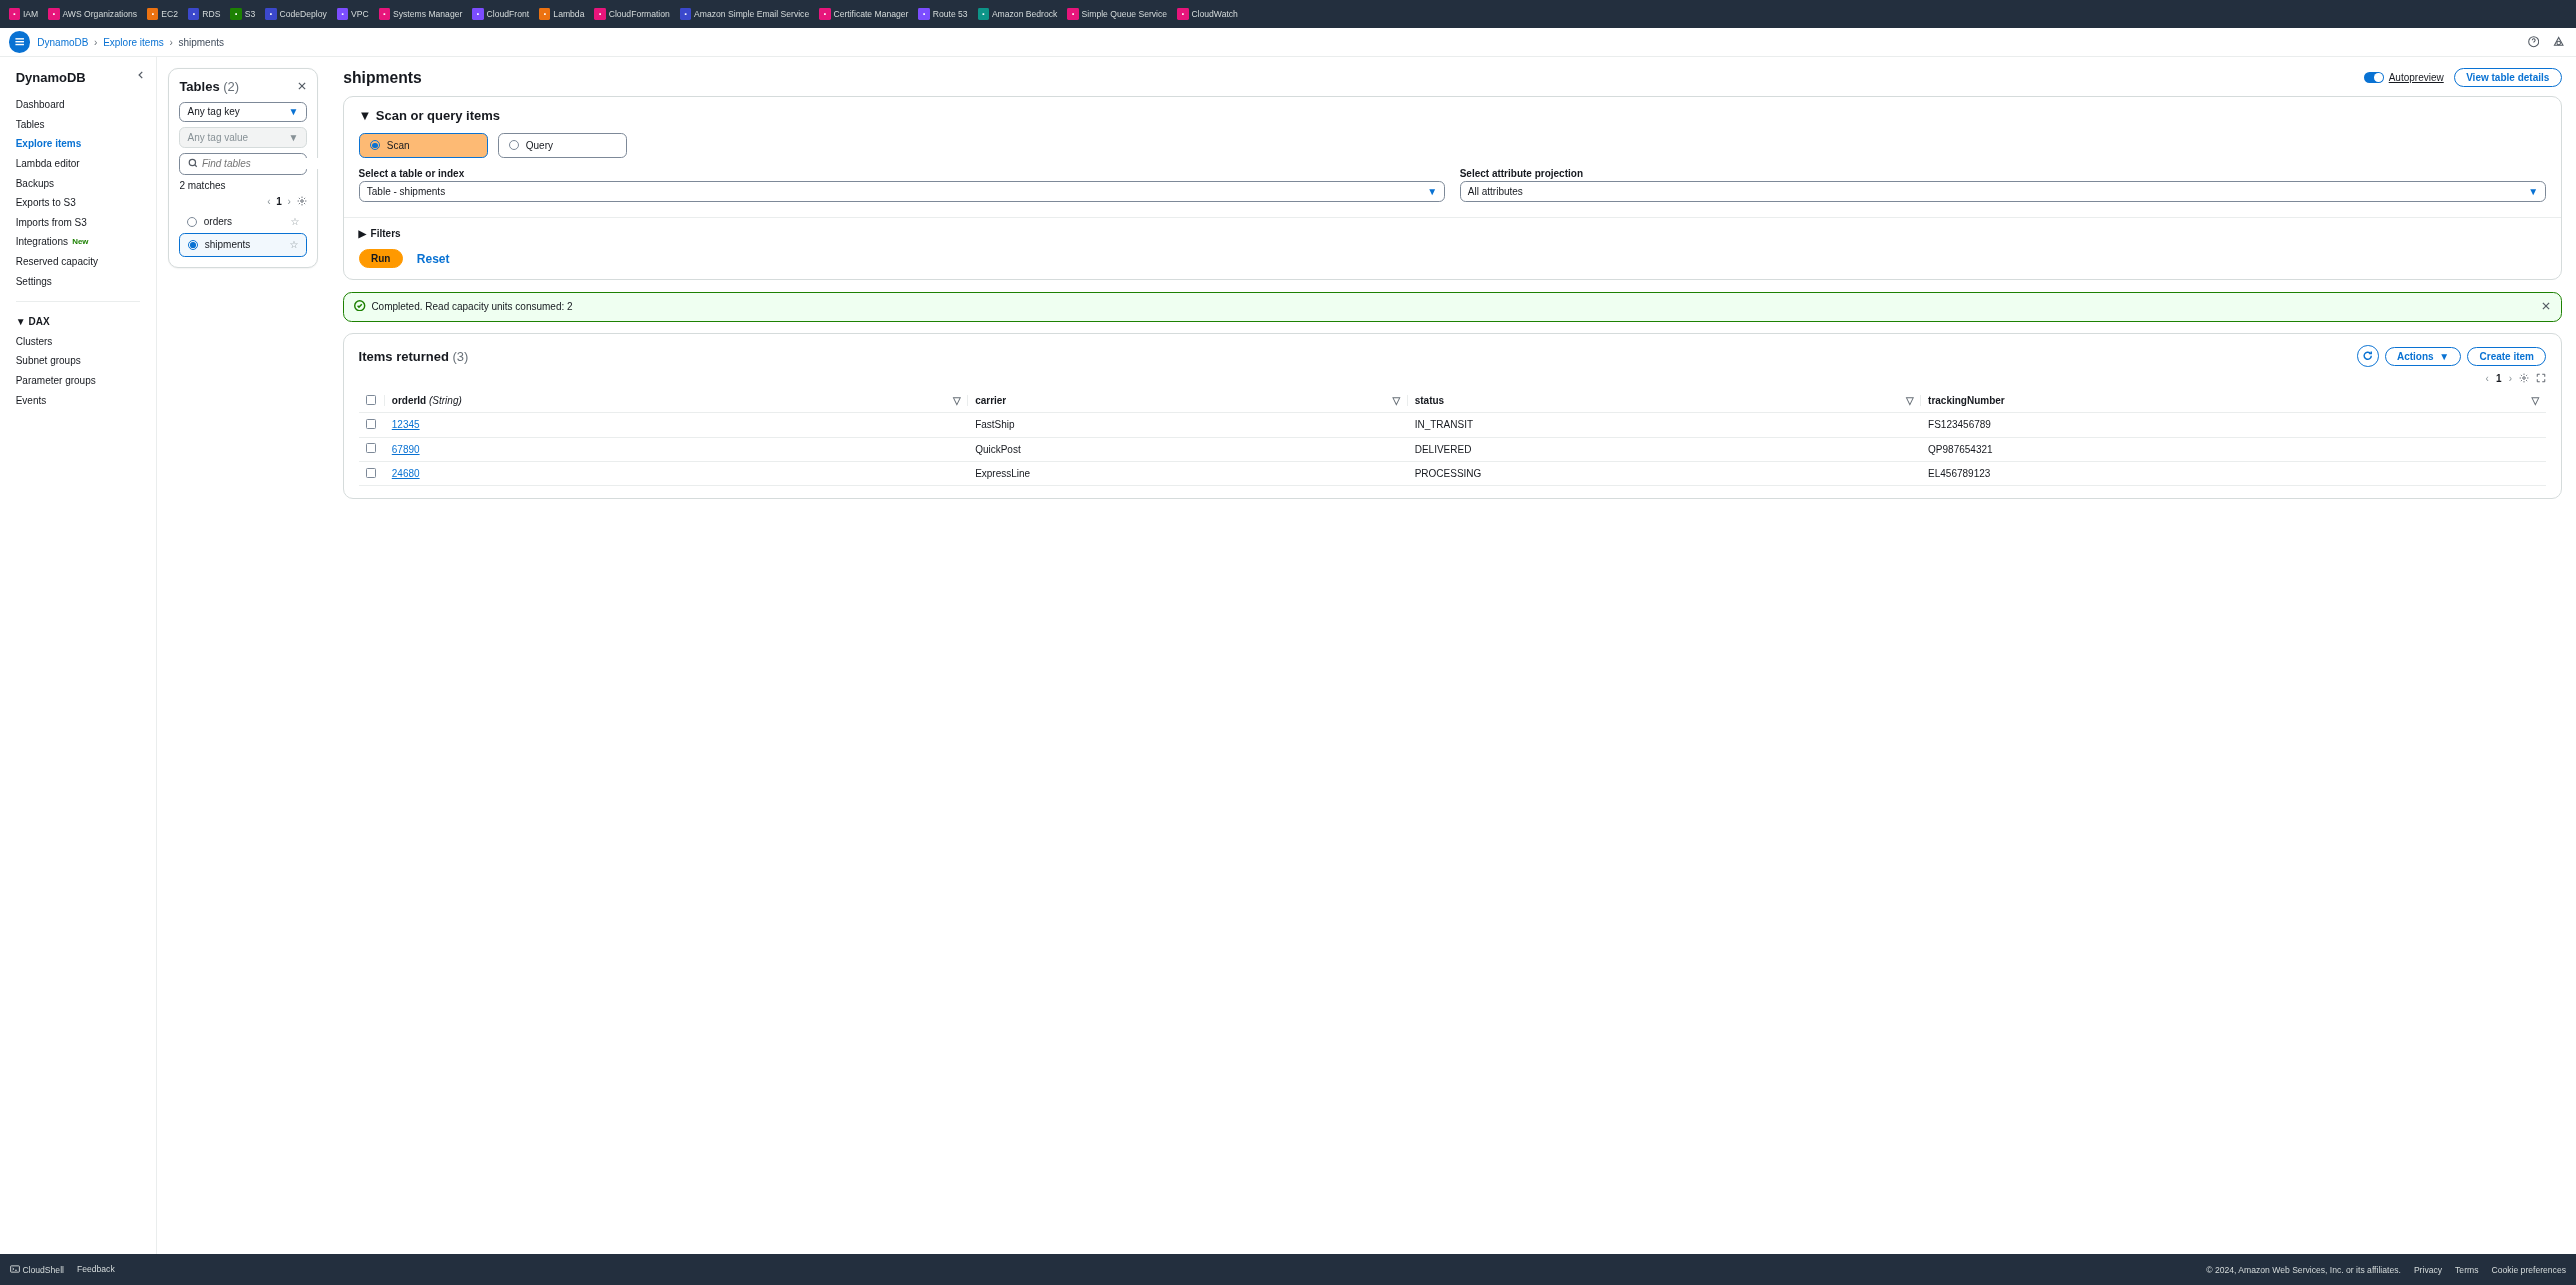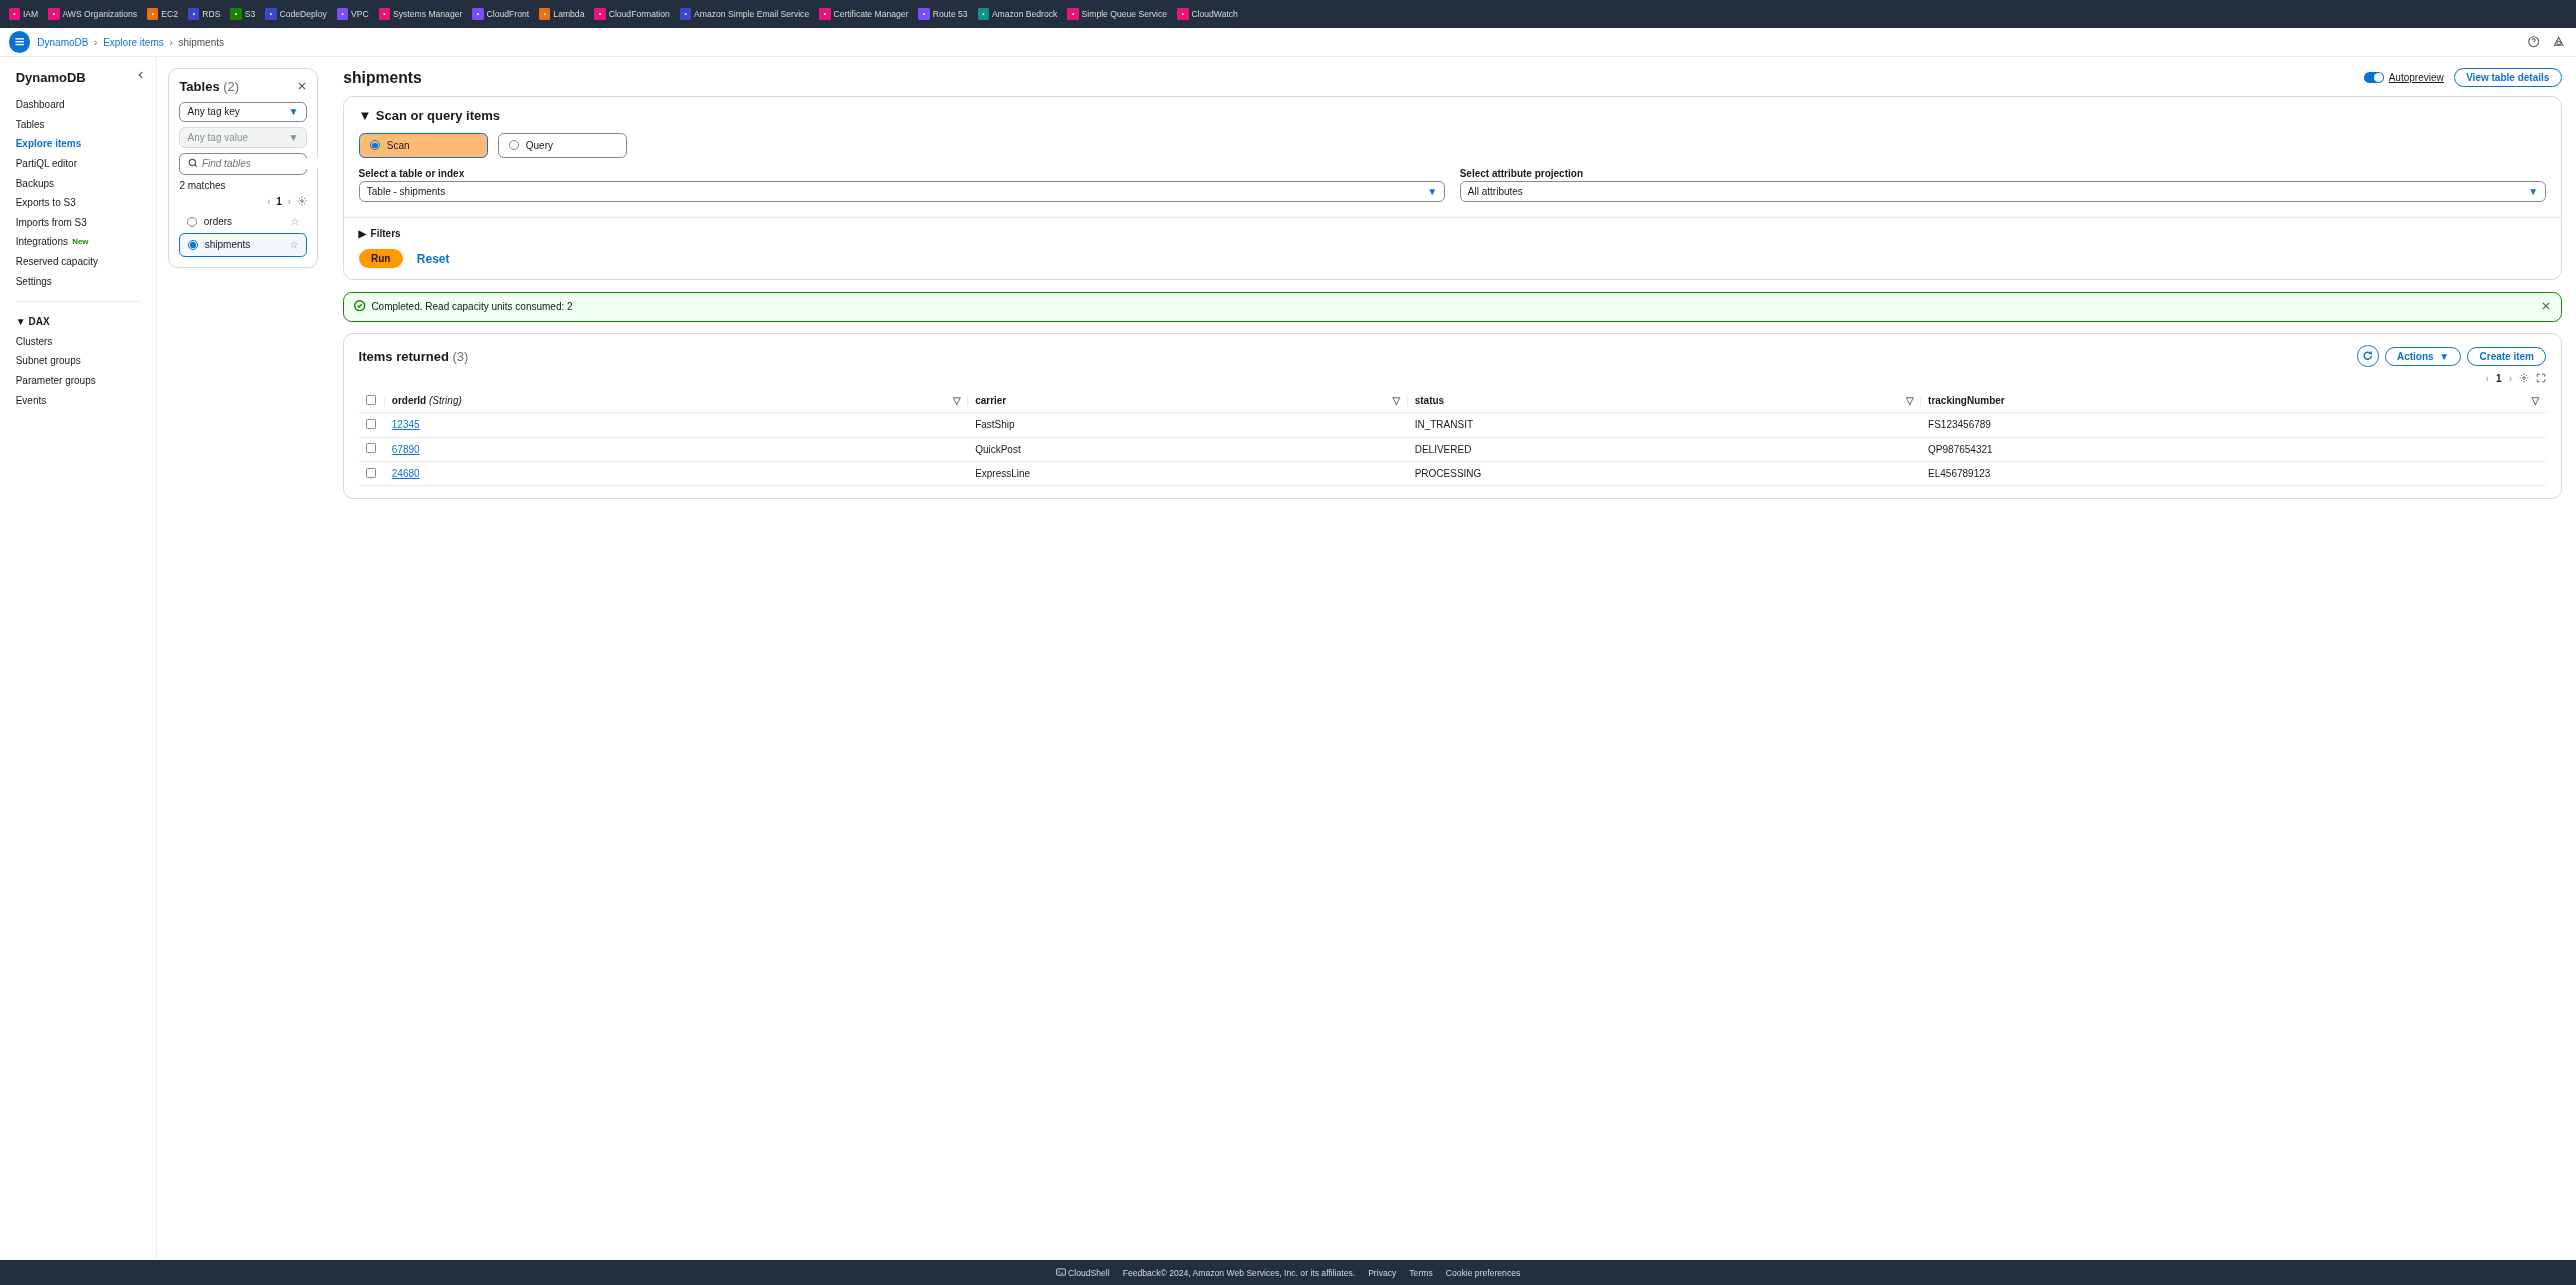--- a/index.html
+++ b/index.html
@@ -96,21 +96,21 @@
 th { text-align: left; padding: 5.7px 7.2px; font-weight: 700; font-size: 10px; border-bottom: 0.7px solid #eaeded; position: relative; }
 th .type { font-style: italic; font-weight: 400; }
 th .sort { float: right; color: #687078; cursor: pointer; }
 th::after { content:''; position:absolute; right:0; top:25%; height:50%; border-right:0.7px solid #eaeded; }
 th:last-child::after { display:none; }
 td { padding: 5.7px 7.2px; border-bottom: 0.7px solid #eaeded; font-size: 10px; }
 td a { color: #0972d3; text-decoration: underline; }
 .chk { width: 10px; height: 10px; border: 0.7px solid #7d8998; border-radius: 1.4px; display: inline-block; cursor: pointer; }
 
 
-.footer { position: fixed; bottom: 0; left: 0; right: 0; height: 25px; background: #232f3e; color: #d5dbdb; display: flex; justify-content: center; align-items: center; padding: 8px 10px; font-size: 8.6px; }
+.footer { position: fixed; bottom: 0; left: 0; right: 0; height: 31px; background: #232f3e; color: #d5dbdb; display: flex; justify-content: space-between; align-items: center; padding: 8px 10px; font-size: 8.6px; }
 .footer-left, .footer-right { display: flex; gap: 13px; align-items: center; }
 .footer a { color: #d5dbdb; text-decoration: none; cursor: pointer; }
 </style>
 </head>
 <body>
 
 <div class="svc-bar" id="svc-bar">
     <div class="svc-item">
       <span class="svc-icon" style="background:#e7157b">▪</span>
       <span>IAM</span>
@@ -226,21 +226,21 @@
         <div class="nav-item">
           <span>Dashboard</span>
         </div>
         <div class="nav-item">
           <span>Tables</span>
         </div>
         <div class="nav-item active">
           <span>Explore items</span>
         </div>
         <div class="nav-item">
-          <span>PartiQL editor</span>
+          <span>Lambda editor</span>
         </div>
         <div class="nav-item">
           <span>Backups</span>
         </div>
         <div class="nav-item">
           <span>Exports to S3</span>
         </div>
         <div class="nav-item">
           <span>Imports from S3</span>
         </div>

